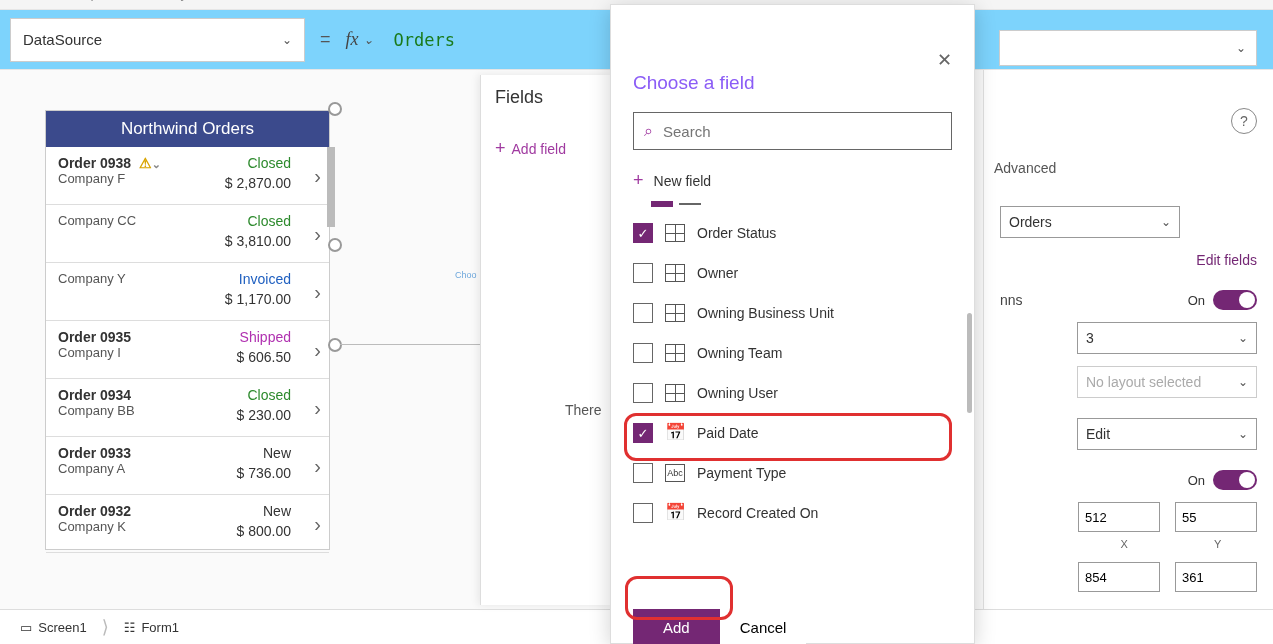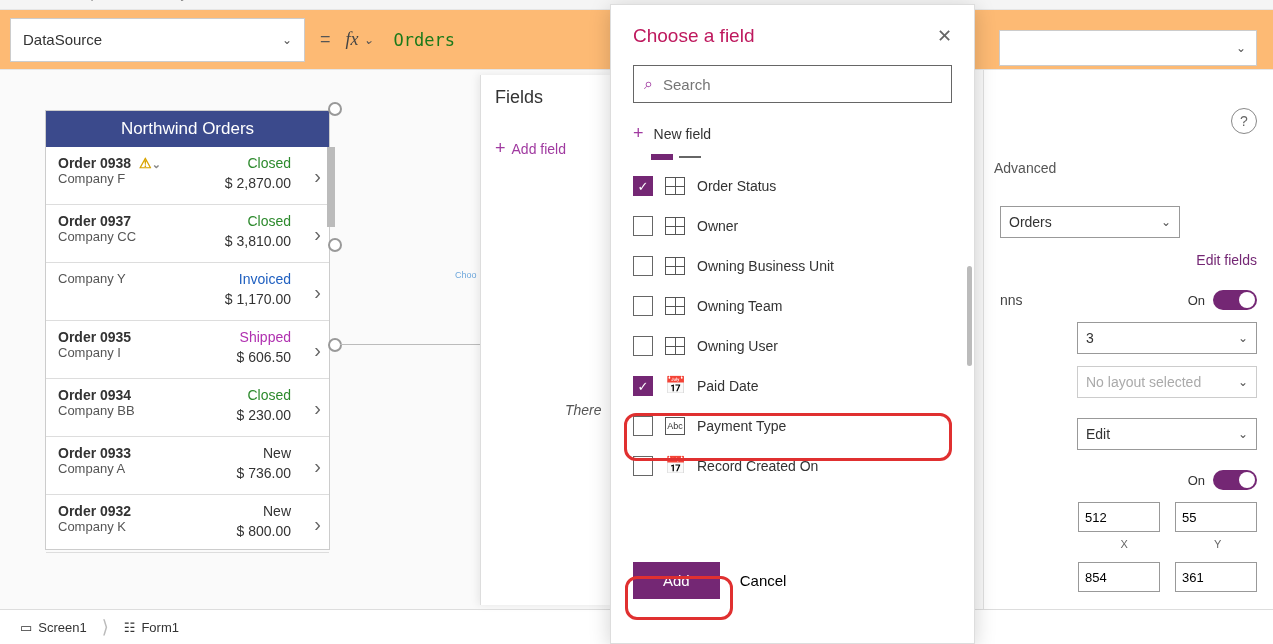--- a/index.html
+++ b/index.html
@@ -4,21 +4,21 @@
 <style>
 * { box-sizing: border-box; margin: 0; padding: 0; font-family: "Segoe UI", Arial, sans-serif; }
 body { background: #fff; width: 1273px; height: 644px; overflow: hidden; position: relative; color: #333; }
 
 
 .ribbon { height: 10px; background: #f5f5f5; border-bottom: 1px solid #e6e6e6; position: relative; }
 .ribbon-items { position: absolute; top: -15px; left: 20px; right: 20px; display: flex; gap: 20px; font-size: 14px; color: #666; opacity: 0.7; }
 .ribbon-item { display: flex; align-items: center; gap: 5px; }
 
 
-.formula-row { background: #fdba74; height: 60px; display: flex; align-items: center; padding: 0 10px; border-bottom: 1px solid #e6e6e6; text-align: center; }
+.formula-row { background: #7dd3fc; height: 60px; display: flex; align-items: center; padding: 0 10px; border-bottom: 1px solid #e6e6e6; text-align: center; }
 .prop-select { width: 295px; height: 44px; border: 1px solid #ccc; background: #fff; padding: 0 12px; display: flex; align-items: center; justify-content: space-between; font-size: 15px; }
 .equals { margin: 0 15px; font-size: 18px; color: #555; }
 .fx { display: flex; align-items: center; gap: 5px; font-style: italic; font-family: Georgia, serif; font-size: 18px; color: #444; margin-right: 20px; }
 .formula-value { font-family: Consolas, monospace; font-size: 17px; color: #1a7a1a; }
 
 
 .canvas-area { position: absolute; top: 70px; left: 0; right: 290px; bottom: 35px; background: #fafafa; }
 .app-preview { position: absolute; left: 45px; top: 40px; width: 285px; height: 440px; border: 1px solid #ccc; background: #fff; }
 .app-header { background: #3b4a8c; color: #fff; text-align: center; padding: 8px; font-size: 17px; height: 36px; }
 .order-list { overflow: hidden; }
@@ -35,26 +35,26 @@
 .warn-icon { color: #d9a400; font-size: 14px; margin-left: 4px; }
 
 
 .sel-handle { position: absolute; width: 14px; height: 14px; border: 2px solid #999; border-radius: 50%; background: #fff; }
 
 
 .fields-pane { position: absolute; left: 480px; top: 75px; width: 130px; height: 530px; background: #fff; box-shadow: -2px 0 8px rgba(0,0,0,0.08); border-left: 1px solid #ddd; padding: 12px 14px; }
 .fields-title { font-size: 18px; margin-bottom: 30px; }
 .add-field-btn { color: #a03aa0; font-size: 14px; display: flex; align-items: center; gap: 6px; }
 .plus { font-size: 18px; font-weight: 300; }
-.there-placeholder { position: absolute; left: 565px; top: 402px; font-size: 14px; color: #555; font-style: italic; }
+.there-placeholder { position: absolute; left: 565px; top: 402px; font-size: 14px; color: #555; }
 
 
 .choose-popup { position: absolute; left: 610px; top: 4px; width: 365px; height: 640px; background: #fff; box-shadow: 0 4px 20px rgba(0,0,0,0.18); border: 1px solid #ddd; padding: 20px 0 0 0; z-index: 10; }
 .choose-header { display: flex; justify-content: space-between; align-items: center; padding: 0 22px 18px 22px; }
-.choose-title { font-size: 19px; color: #be185d; }
+.choose-title { font-size: 19px; color: #8b5cf6; margin-top: 47px; }
 .close-x { font-size: 18px; color: #666; cursor: pointer; }
 .search-box { margin: 0 22px 12px 22px; border: 1px solid #666; height: 38px; display: flex; align-items: center; padding: 0 10px; gap: 10px; }
 .search-icon { color: #a03aa0; font-size: 16px; }
 .search-input { border: 0; outline: 0; font-size: 15px; flex: 1; }
 .new-field { display: flex; align-items: center; gap: 10px; padding: 8px 22px; font-size: 14px; }
 .new-field .plus { color: #a03aa0; }
 .divider-stub { display: flex; gap: 6px; padding: 2px 22px 6px 40px; }
 .stub1 { width: 22px; height: 6px; background: #742774; }
 .stub2 { width: 22px; height: 2px; background: #666; margin-top: 2px; }
 
@@ -137,21 +137,20 @@
     <div class="app-header">Northwind Orders</div>
     <div class="order-list" id="order-list">
         <div class="order-row">
           <div class="order-num">Order 0938 <span class="warn-icon">⚠</span><span style="color:#888;font-size:11px;">⌄</span></div>
           <div class="company">Company F</div>
           <div class="status closed">Closed</div>
           <div class="amount">$ 2,870.00</div>
           <div class="chevron-r">›</div>
         </div>
         <div class="order-row">
-          <div class="order-num">Order 0937</div>
           <div class="company">Company CC</div>
           <div class="status closed">Closed</div>
           <div class="amount">$ 3,810.00</div>
           <div class="chevron-r">›</div>
         </div>
         <div class="order-row">
           <div class="company">Company Y</div>
           <div class="status invoiced">Invoiced</div>
           <div class="amount">$ 1,170.00</div>
           <div class="chevron-r">›</div>

